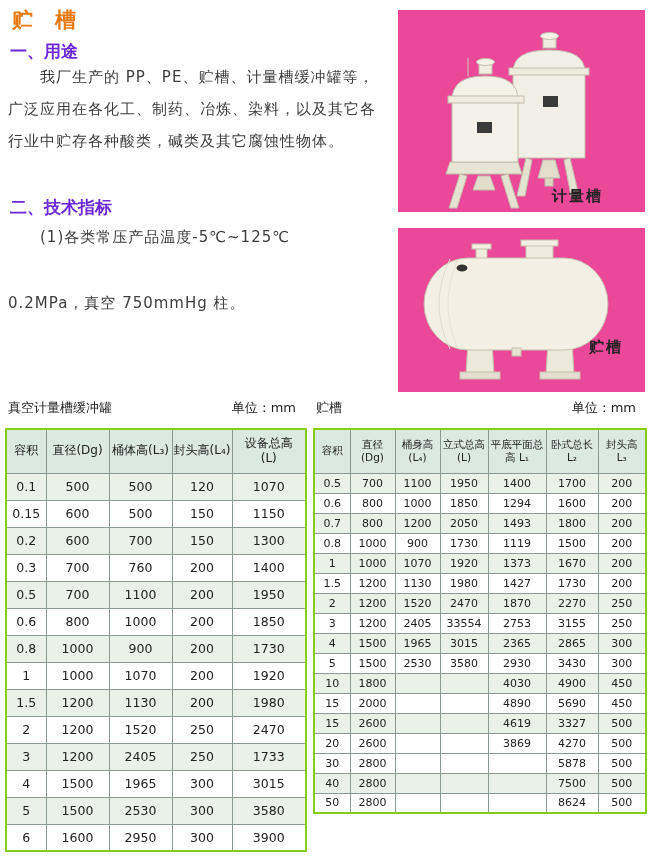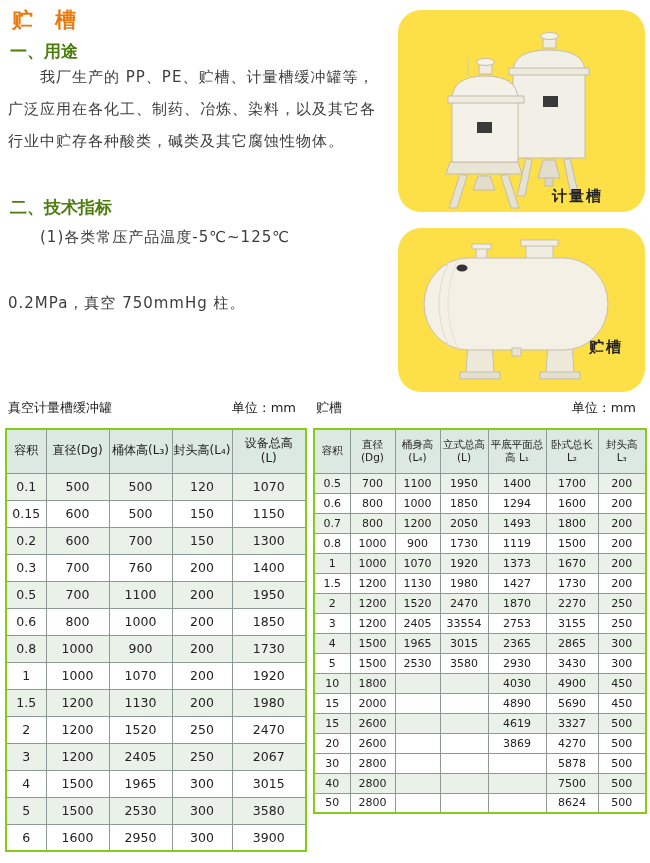--- a/index.html
+++ b/index.html
@@ -5,29 +5,29 @@
   * { margin:0; padding:0; box-sizing:border-box; }
   body { background:#fff; }
   .page {
     position:relative; width:650px; height:863px; background:#ffffff;
     font-family:"DejaVu Sans", sans-serif; overflow:hidden; color:#333;
   }
   .title {
     position:absolute; left:12px; top:6px;
     font-size:21px; font-weight:bold; color:#e6790f; letter-spacing:22px;
   }
-  .h-blue { position:absolute; font-size:17px; font-weight:bold; color:#4d7c0f; }
+  .h-blue { position:absolute; font-size:17px; font-weight:bold; color:#6d28d9; }
   .usage-heading { left:10px; top:40px; }
   .specs-heading { left:10px; top:196px; }
   .body-line { position:absolute; left:8px; width:392px; font-size:15px; color:#3d3d3d; letter-spacing:1px; }
   .indent { padding-left:32px; }
   .u1 { top:68px; } .u2 { top:100px; } .u3 { top:132px; }
   .s1 { top:228px; } .s2 { top:261px; } .s3 { top:294px; }
 
-  .fig { position:absolute; background:#fde047;border-radius:23px; }
+  .fig { position:absolute; background:#ec4899; }
   .fig1 { left:398px; top:10px; width:247px; height:202px; }
   .fig2 { left:398px; top:228px; width:247px; height:164px; }
   .fig-label { position:absolute; font-size:15px; font-weight:bold; color:#222; letter-spacing:2px; }
   .fig1 .fig-label { right:42px; bottom:6px; }
   .fig2 .fig-label { right:22px; top:110px; }
 
   .cap { position:absolute; top:399px; display:flex; justify-content:space-between; font-size:13px; color:#222; }
   .cap-left { left:8px; width:288px; }
   .cap-right { left:316px; width:320px; }
 
@@ -208,21 +208,21 @@
             <td>1200</td>
             <td>1520</td>
             <td>250</td>
             <td>2470</td>
           </tr>
           <tr class="stripe">
             <td>3</td>
             <td>1200</td>
             <td>2405</td>
             <td>250</td>
-            <td>2067</td>
+            <td>1733</td>
           </tr>
           <tr>
             <td>4</td>
             <td>1500</td>
             <td>1965</td>
             <td>300</td>
             <td>3015</td>
           </tr>
           <tr class="stripe">
             <td>5</td>

